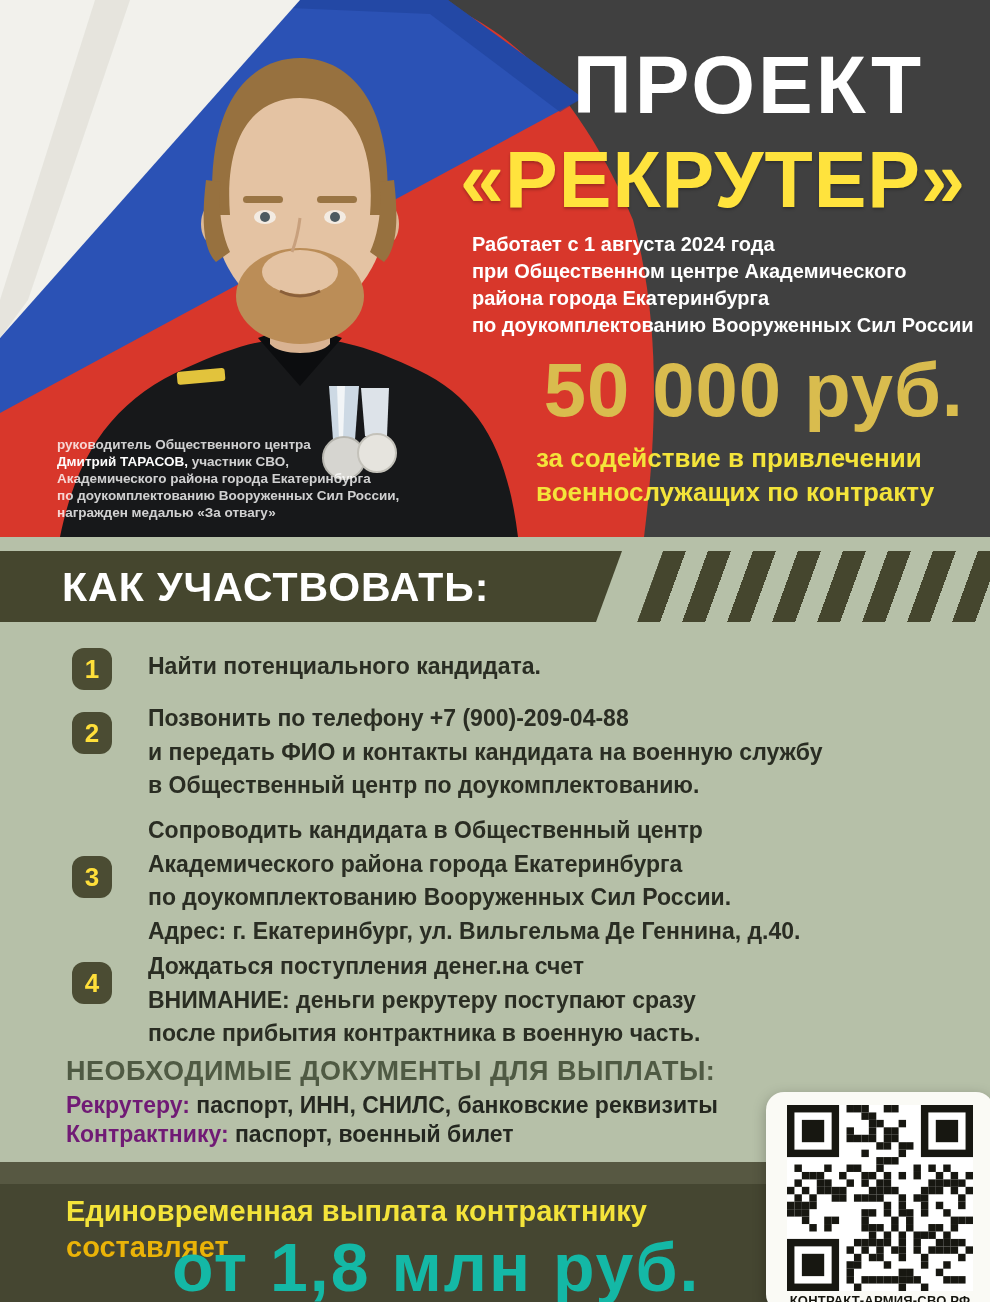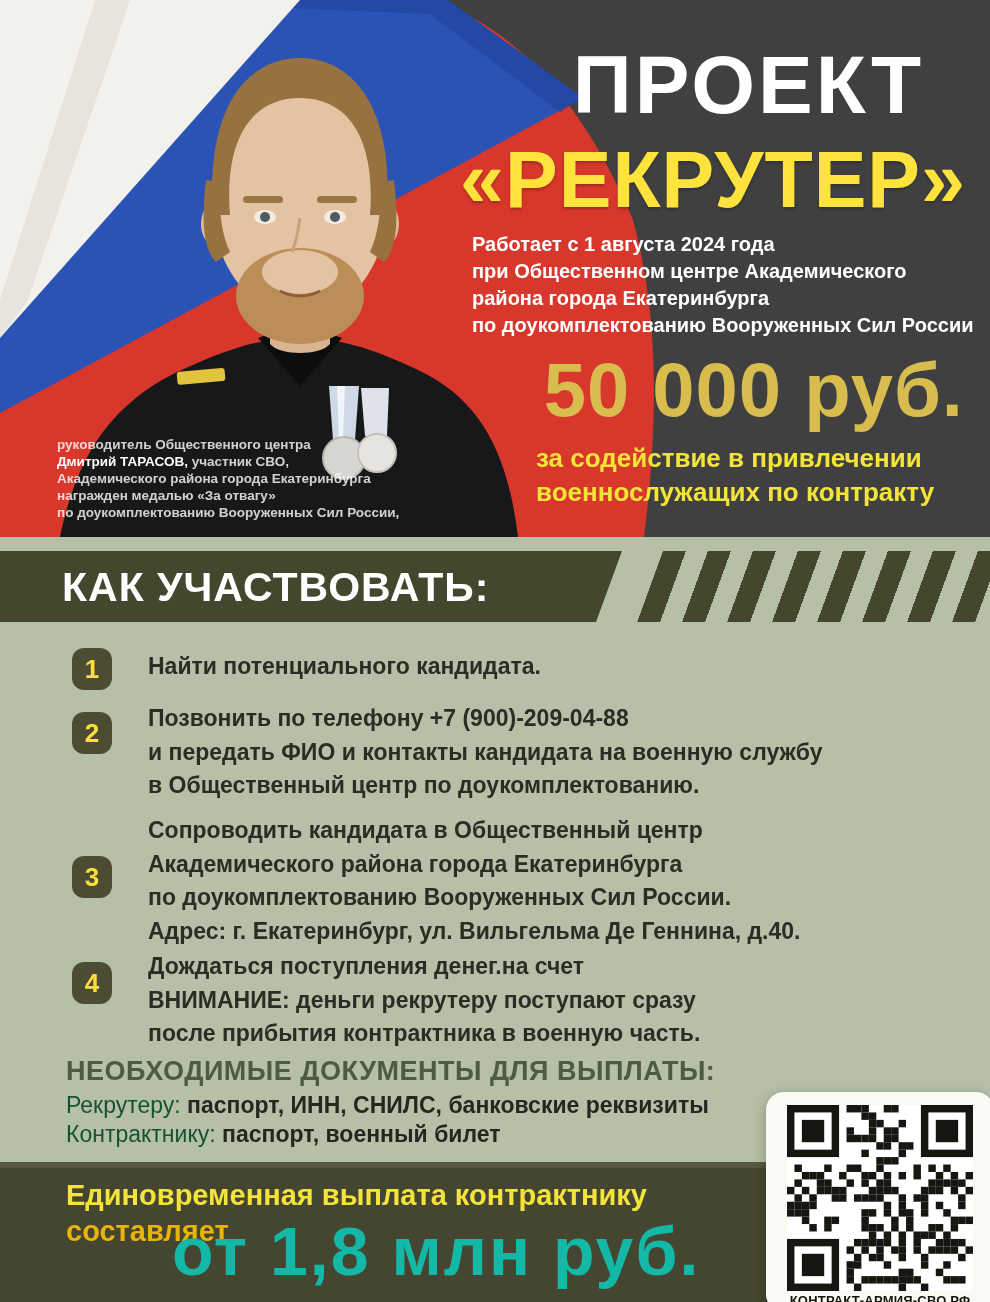--- a/index.html
+++ b/index.html
@@ -48,25 +48,25 @@
   .step-text { position:absolute; left:148px; font-size:23px; font-weight:700;
     color:#2a2d23; line-height:33.5px; white-space:nowrap; }
   .text-1 { top:113px; } .text-2 { top:165px; } .text-3 { top:277px; } .text-4 { top:413px; }
   .step-text span { display:block; }
 
   
   .docs-heading { position:absolute; left:66px; top:519px; font-size:27px; font-weight:800;
     color:#4f5a43; letter-spacing:.5px; white-space:nowrap; }
   .docs-line { position:absolute; left:66px; font-size:23px; font-weight:700;
     color:#242720; white-space:nowrap; }
-  .docs-line .docs-label { font-weight:400; color:#14532d; }
+  .docs-line .docs-label { font-weight:700; color:#701a75; }
   .docs-1 { top:555px; } .docs-2 { top:584px; }
 
   
-  .bottom-band { position:absolute; bottom:0; left:0; width:990px; height:134px; background:#454631;padding-left:31px; }
+  .bottom-band { position:absolute; bottom:0; left:0; width:990px; height:118px; background:#454631;padding-left:31px; }
   .payout-1 { position:absolute; left:66px; top:11px; font-size:29px; font-weight:800;
     color:#f4e43a; white-space:nowrap; }
   .payout-2 { position:absolute; left:66px; top:47px; font-size:29px; font-weight:700;
     color:#eab308; white-space:nowrap; }
   .payout-amount { position:absolute; left:172px; top:44px; font-size:68px; font-weight:800;
     color:#14b8a6; letter-spacing:2px; white-space:nowrap; }
 
   
   .qr-card { position:absolute; right:-4px; top:1092px; bottom:-10px; width:228px;
     background:#fafaf5; border-radius:18px; box-shadow:0 4px 14px rgba(0,0,0,.28); }
@@ -142,22 +142,22 @@
     <div class="reward-amount">50 000 руб.</div>
     <div class="reward-caption">
       <span style="display:block">за содействие в привлечении</span>
       <span style="display:block">военнослужащих по контракту</span>
     </div>
 
     <div class="photo-caption">
       <span style="display:block">руководитель Общественного центра</span>
       <span style="display:block"><span class="name">Дмитрий ТАРАСОВ,</span><span> участник СВО,</span></span>
       <span style="display:block">Академического района города Екатеринбурга</span>
+      <span style="display:block">по доукомплектованию Вооруженных Сил России,</span>
       <span style="display:block">награжден медалью «За отвагу»</span>
-      <span style="display:block">по доукомплектованию Вооруженных Сил России,</span>
     </div>
   </div>
 
   <div class="sage-section">
 
     <div class="how-band">
       <div class="band-solid"></div>
       <div class="band-stripes"></div>
       <div class="how-title">КАК УЧАСТВОВАТЬ:</div>
     </div>

